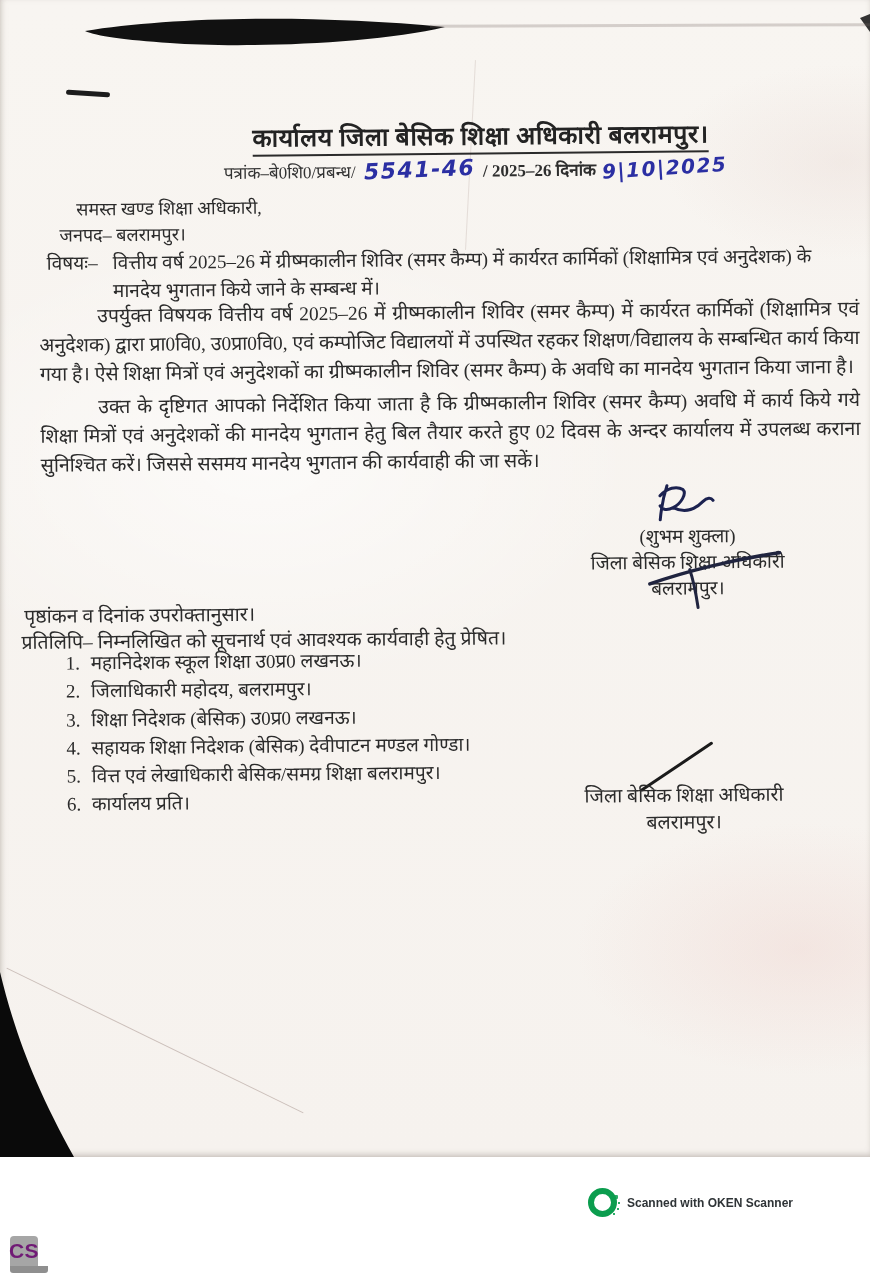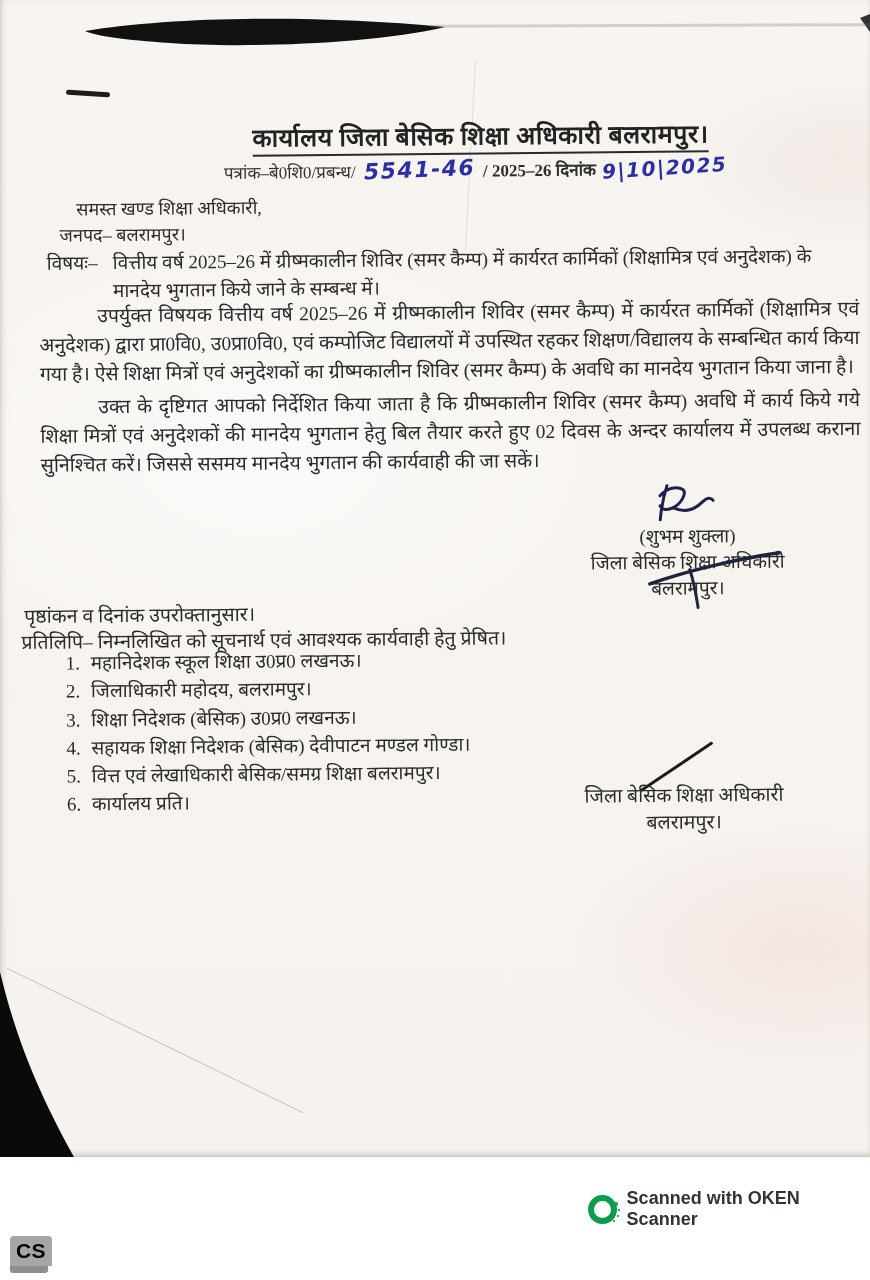--- a/index.html
+++ b/index.html
@@ -52,23 +52,23 @@
            transform:rotate(26deg);}
   .crease2{left:470px;top:60px;width:1px;height:190px;background:rgba(170,150,145,0.25);
            transform:rotate(3deg);}
   .topstreak{left:430px;top:24px;width:440px;height:3px;background:rgba(120,105,100,0.28);
              transform:rotate(-0.2deg);}
   
   .oken{left:588px;top:1188px;display:flex;align-items:center;gap:10px;}
   .oken-ring{width:17px;height:17px;border:6px solid #0b9d4e;border-radius:50%;position:relative;}
   .oken-ring::after{content:"";position:absolute;left:20px;top:1px;width:4px;height:4px;border-radius:1px;
      background:#0b9d4e;box-shadow:3px 6px 0 -1px #0b9d4e,2px 12px 0 -1px #0b9d4e,-2px 17px 0 -1px #0b9d4e;opacity:0.85;}
-  .oken-text{font-family:"Liberation Sans","DejaVu Sans",sans-serif;font-size:18px;font-weight:600;color:#2f3437;}
+  .oken-text{font-family:"Liberation Sans","DejaVu Sans",sans-serif;font-size:12px;font-weight:600;color:#2f3437;text-align:right;}
   .cam{left:10px;top:1236px;display:flex;align-items:center;gap:13px;}
-  .cs-box{width:42px;height:30px;background:#a6a6a6;border-radius:4px 4px 0 0;color:#000000;
+  .cs-box{width:28px;height:30px;background:#a6a6a6;border-radius:4px 4px 0 0;color:#701a75;
           font-family:"Liberation Sans","DejaVu Sans",sans-serif;font-weight:bold;font-size:21px;
           display:flex;align-items:center;justify-content:center;letter-spacing:0.5px;}
   .cs-base{position:absolute;left:0;top:30px;width:38px;height:7px;background:#8f8f8f;border-radius:0 0 3px 3px;}
   .cs-wrap{position:relative;width:38px;height:37px;}
   .cam-text{font-family:"Liberation Sans","DejaVu Sans",sans-serif;font-size:21px;color:#c3c3c3;}
   svg{display:block;}
 </style>
 </head>
 <body>
 

